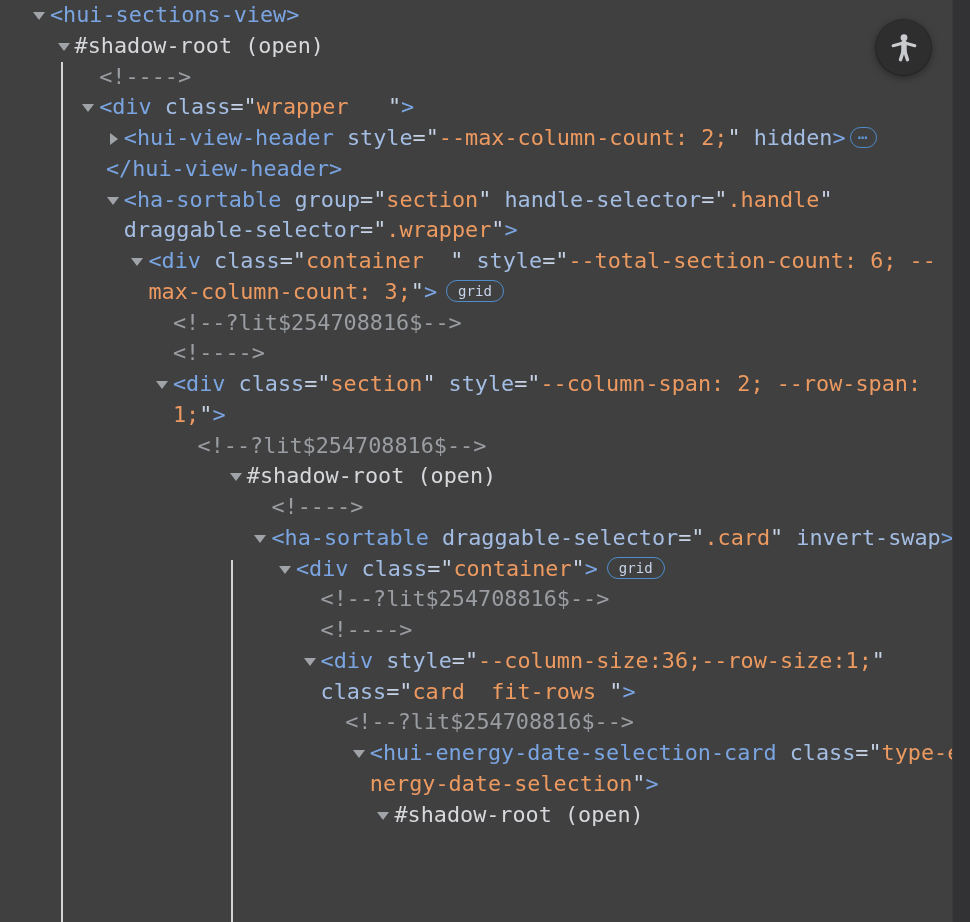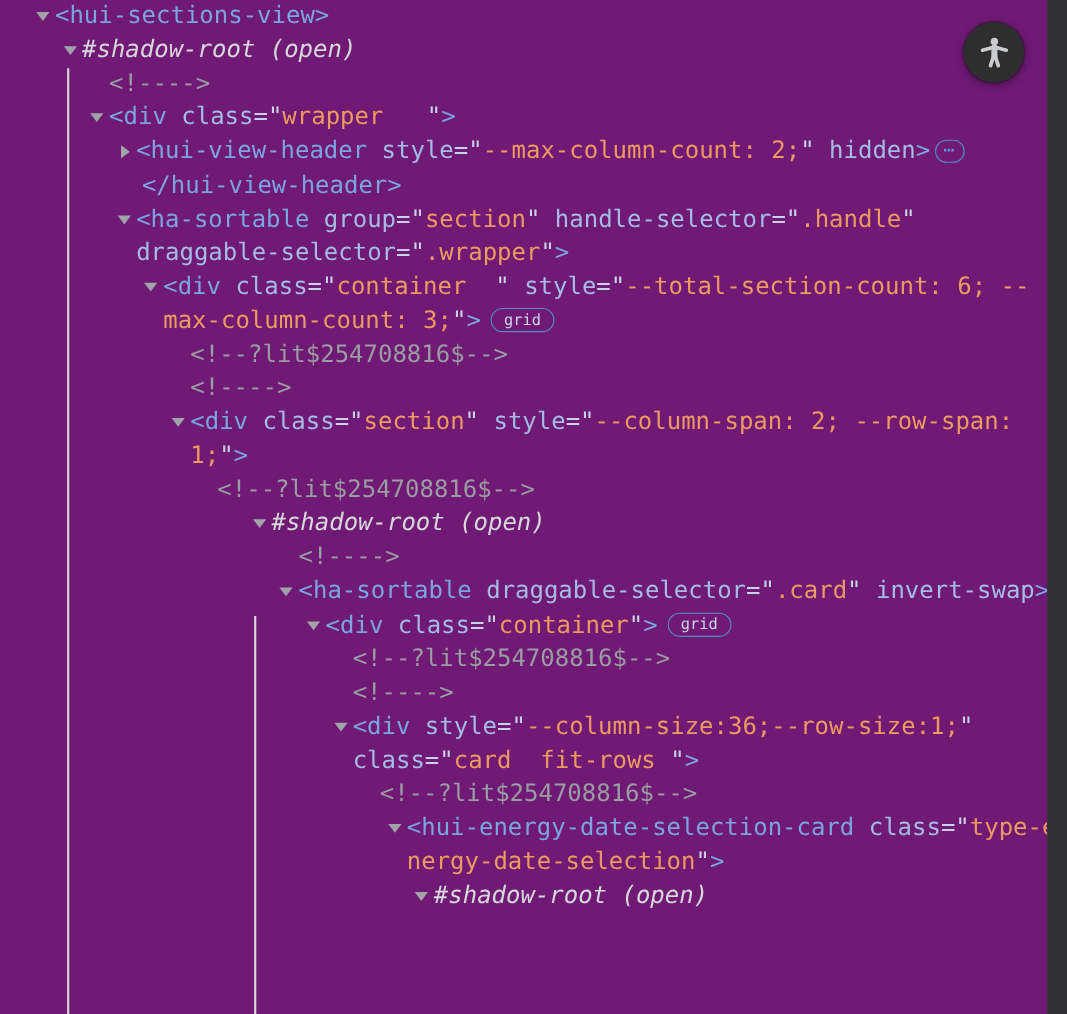--- a/index.html
+++ b/index.html
@@ -1,18 +1,18 @@
 <!DOCTYPE html>
 <html><head>
 <meta charset="utf-8">
 <style>
   html,body{margin:0;padding:0;background:#292929;}
   .stage{
     position:relative;width:970px;height:922px;overflow:hidden;
-    background:#701a75;
+    background:#404040;
     font-family:"DejaVu Sans Mono","Liberation Mono",monospace;
     font-size:21.8px;color:#D6D8DB;
   }
   #tree{position:absolute;left:0;top:0;width:100%;}
   .row{
     white-space:pre;height:30.75px;line-height:30.75px;
     position:relative;z-index:2;
   }
   .marker{display:inline-block;width:15px;}
   .tri{display:inline-block;width:0;height:0;}
@@ -22,21 +22,21 @@
   }
   .tri-closed{
     border-top:6.5px solid transparent;border-bottom:6.5px solid transparent;
     border-left:8.5px solid #A0A4A9;margin-bottom:0;margin-left:1px;
   }
   .tk-tag{color:#7AA5E2;}
   .tk-attr{color:#A4BDE3;}
   .tk-pun{color:#C7D3E6;}
   .tk-val{color:#ED9A61;margin-top:48px;}
   .tk-com{color:#9A9DA2;}
-  .tk-sh{color:#D6D8DB;font-style:italic;}
+  .tk-sh{color:#D6D8DB;}
   .badge{
     display:inline-block;border:1.5px solid #4F8DCC;border-radius:13px;
     font-size:14px;line-height:20px;padding:0 11px;margin-left:9px;
     color:#C6D3E9;vertical-align:3px;
   }
   .badge-dots{
     padding:0 7px;font-size:17px;line-height:19px;color:#5E9CDE;
     margin-left:4px;letter-spacing:1px;vertical-align:2px;border-radius:12px;
   }
   .guide{position:absolute;width:1.5px;background:#D4D4D6;z-index:1;}
@@ -55,21 +55,21 @@
 </head>
 <body>
 
 <div class="stage">
   <div id="tree">
       <div class="row" style="padding-left: 35px;"><span class="marker"><span class="tri tri-open"></span></span><span><span class="tk-tag">&lt;hui-sections-view&gt;</span></span></div>
       <div class="row" style="padding-left: 59.6px;"><span class="marker"><span class="tri tri-open"></span></span><span><span class="tk-sh">#shadow-root (open)</span></span></div>
       <div class="row" style="padding-left: 84.2px;"><span class="marker"></span><span><span class="tk-com">&lt;!----&gt;</span></span></div>
       <div class="row" style="padding-left: 84.2px;"><span class="marker"><span class="tri tri-open"></span></span><span><span class="tk-tag">&lt;div</span><span class="tk-attr"> class</span><span class="tk-pun">="</span><span class="tk-val">wrapper   </span><span class="tk-pun">"</span><span class="tk-tag">&gt;</span></span></div>
       <div class="row" style="padding-left: 108.8px;"><span class="marker"><span class="tri tri-closed"></span></span><span><span class="tk-tag">&lt;hui-view-header</span><span class="tk-attr"> style</span><span class="tk-pun">="</span><span class="tk-val">--max-column-count: 2;</span><span class="tk-pun">"</span><span class="tk-attr"> hidden</span><span class="tk-tag">&gt;</span></span><span class="badge badge-dots">⋯</span></div>
-      <div class="row" style="padding-left: 114px;"><span class="marker"></span><span><span class="tk-tag">&lt;/hui-view-header&gt;</span></span></div>
+      <div class="row" style="padding-left: 91px;"><span class="marker"></span><span><span class="tk-tag">&lt;/hui-view-header&gt;</span></span></div>
       <div class="row" style="padding-left: 108.8px;"><span class="marker"><span class="tri tri-open"></span></span><span><span class="tk-tag">&lt;ha-sortable</span><span class="tk-attr"> group</span><span class="tk-pun">="</span><span class="tk-val">section</span><span class="tk-pun">"</span><span class="tk-attr"> handle-selector</span><span class="tk-pun">="</span><span class="tk-val">.handle</span><span class="tk-pun">"</span></span></div>
       <div class="row" style="padding-left: 108.8px;"><span class="marker"></span><span><span class="tk-attr">draggable-selector</span><span class="tk-pun">="</span><span class="tk-val">.wrapper</span><span class="tk-pun">"</span><span class="tk-tag">&gt;</span></span></div>
       <div class="row" style="padding-left: 133.4px;"><span class="marker"><span class="tri tri-open"></span></span><span><span class="tk-tag">&lt;div</span><span class="tk-attr"> class</span><span class="tk-pun">="</span><span class="tk-val">container  </span><span class="tk-pun">"</span><span class="tk-attr"> style</span><span class="tk-pun">="</span><span class="tk-val">--total-section-count: 6; --</span></span></div>
       <div class="row" style="padding-left: 133.4px;"><span class="marker"></span><span><span class="tk-val">max-column-count: 3;</span><span class="tk-pun">"</span><span class="tk-tag">&gt;</span></span><span class="badge">grid</span></div>
       <div class="row" style="padding-left: 158px;"><span class="marker"></span><span><span class="tk-com">&lt;!--?lit$254708816$--&gt;</span></span></div>
       <div class="row" style="padding-left: 158px;"><span class="marker"></span><span><span class="tk-com">&lt;!----&gt;</span></span></div>
       <div class="row" style="padding-left: 158px;"><span class="marker"><span class="tri tri-open"></span></span><span><span class="tk-tag">&lt;div</span><span class="tk-attr"> class</span><span class="tk-pun">="</span><span class="tk-val">section</span><span class="tk-pun">"</span><span class="tk-attr"> style</span><span class="tk-pun">="</span><span class="tk-val">--column-span: 2; --row-span:</span></span></div>
       <div class="row" style="padding-left: 158px;"><span class="marker"></span><span><span class="tk-val">1;</span><span class="tk-pun">"</span><span class="tk-tag">&gt;</span></span></div>
       <div class="row" style="padding-left: 182.6px;"><span class="marker"></span><span><span class="tk-com">&lt;!--?lit$254708816$--&gt;</span></span></div>
       <div class="row" style="padding-left: 231.8px;"><span class="marker"><span class="tri tri-open"></span></span><span><span class="tk-sh">#shadow-root (open)</span></span></div>

